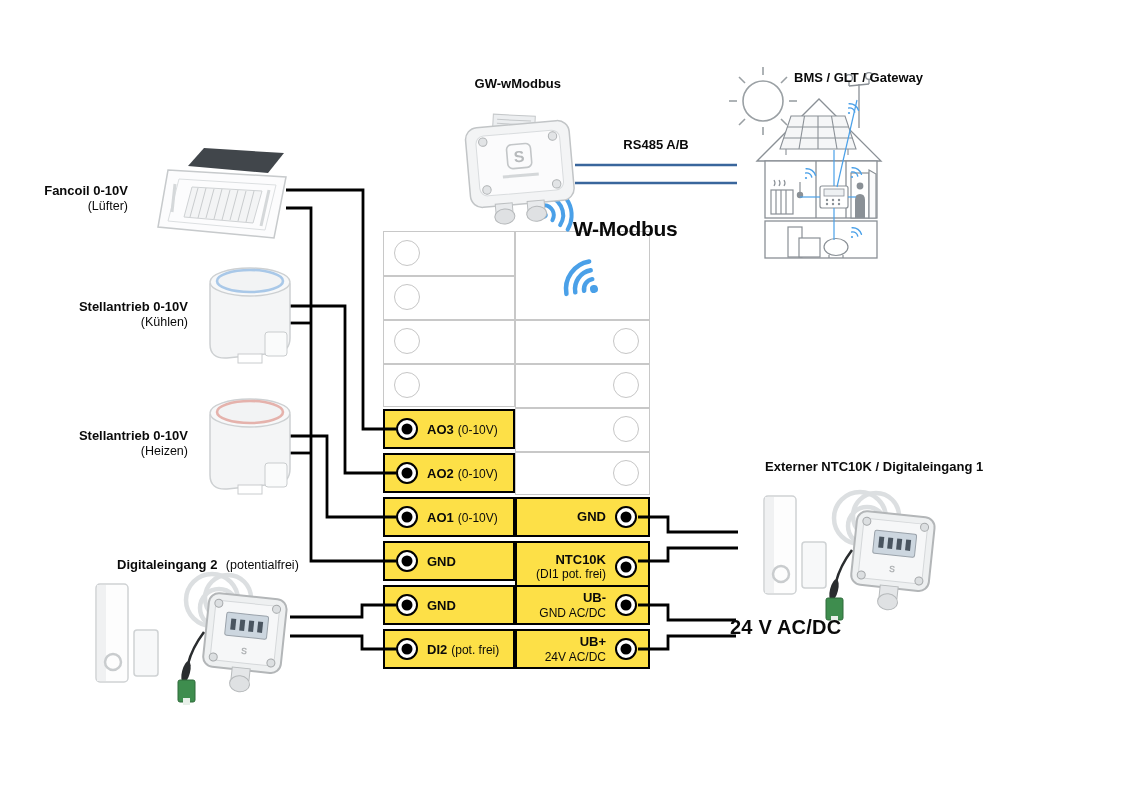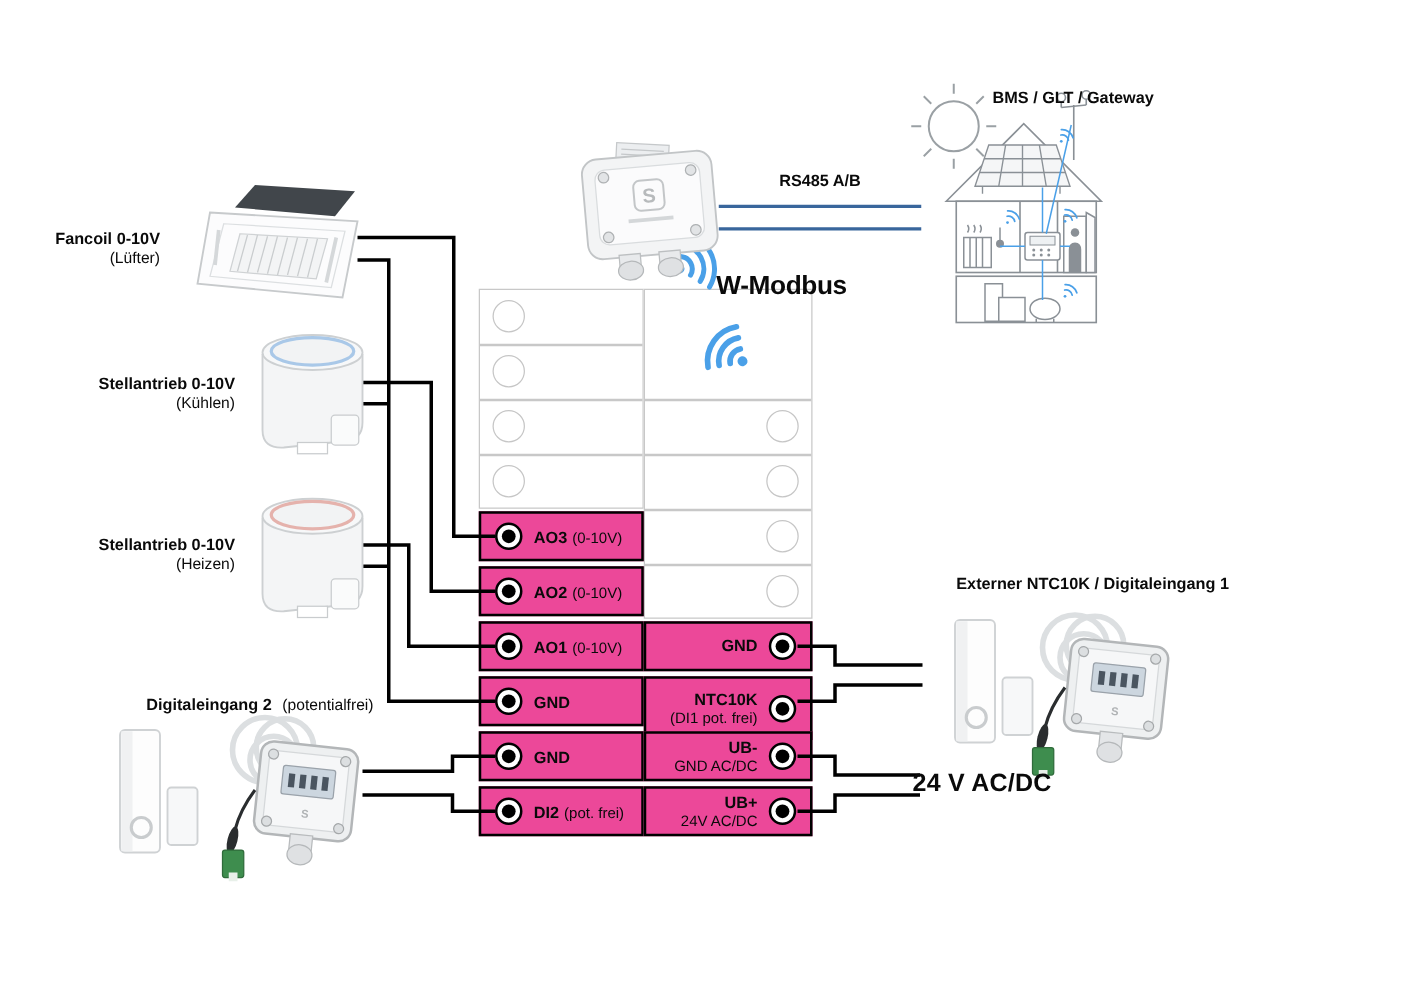--- a/index.html
+++ b/index.html
@@ -13,21 +13,21 @@
   .ta-r{text-align:right;}
   .ta-c{text-align:center;}
   .big{font-size:21px;font-weight:bold;letter-spacing:-0.3px;}
   .power{font-size:20px;font-weight:bold;letter-spacing:0.2px;}
 
   
   .gwrap{position:absolute;border:1.5px solid #c8c8c8;box-sizing:border-box;background:#fff;}
   .hline{position:absolute;left:0;width:100%;height:1.5px;background:#c8c8c8;}
   .gcirc{position:absolute;width:26px;height:26px;border:1.5px solid #c6c6c6;border-radius:50%;box-sizing:border-box;background:#fff;}
 
-  .tbox{position:absolute;background:#ec4899;border:2.2px solid #000;box-sizing:border-box;
+  .tbox{position:absolute;background:#fde047;border:2.2px solid #000;box-sizing:border-box;
         display:flex;align-items:center;z-index:3;}
   .terminal{position:absolute;top:50%;transform:translateY(-50%);width:22px;height:22px;
         border:2.4px solid #000;border-radius:50%;box-sizing:border-box;background:#fff;}
   .terminal::after{content:"";position:absolute;left:50%;top:50%;transform:translate(-50%,-50%);
         width:11px;height:11px;background:#000;border-radius:50%;}
   .term-l{left:11px;}
   .term-r{right:11px;}
   .cell-line{margin-left:42px;font-size:12px;white-space:nowrap;}
   .cell-line b{font-size:13px;}
   .cell-line .note{margin-left:4px;}
@@ -382,20 +382,21 @@
         </g>
       <g transform="translate(852,237)">
           <circle cx="0" cy="0" r="1.1" fill="#4aa0e8" stroke="none"></circle>
           <path d="M3,-4 A5,5 0 0 1 5,3 M6,-7 A9,9 0 0 1 9,4" transform="rotate(-40)"></path>
         </g>
     </g>
   </g>
 </svg>
 
 <div class="abs txt ta-r" style="left:300px;top:76px;width:261px;">
+  <div class="lbl-strong">GW-wModbus</div>
 </div>
 
 <div class="abs txt lbl-strong" style="left:794px;top:70px;">BMS / GLT / Gateway</div>
 
 <div class="abs txt lbl-strong ta-c" style="left:575px;top:137px;width:162px;">RS485 A/B</div>
 
 <div class="abs txt big" style="left:573px;top:217px;">W-Modbus</div>
 
 <div class="abs txt ta-r" style="left:20px;top:183px;width:108px;">
   <div class="lbl-strong">Fancoil 0-10V</div>

